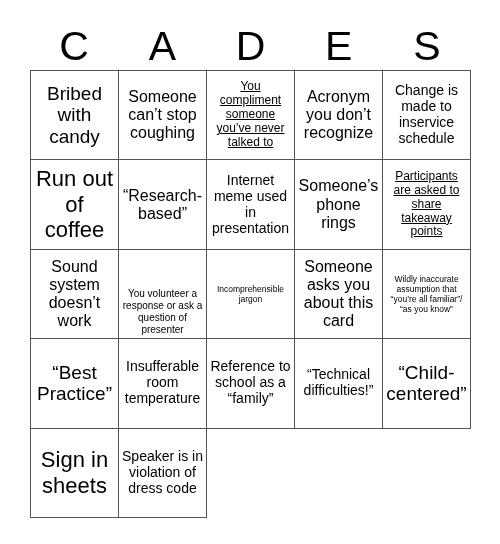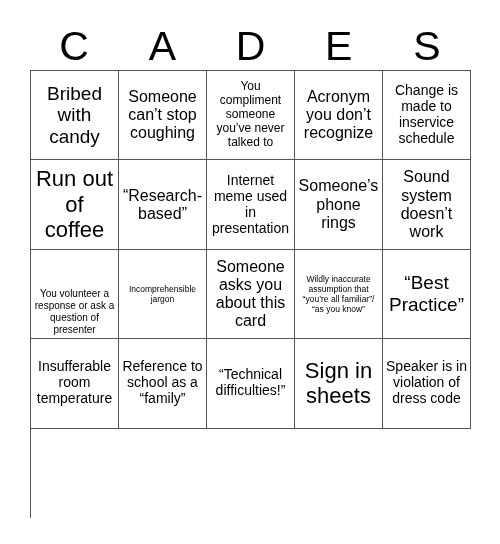--- a/index.html
+++ b/index.html
@@ -77,21 +77,21 @@
     line-height: 1.13;
     word-wrap: break-word;
     hyphens: none;
   }
 
   
   .fs-xxl .cell-text { font-size: 22px; line-height: 1.16; }
   .fs-xl  .cell-text { font-size: 19px; line-height: 1.14; }
   .fs-lg  .cell-text { font-size: 16px; line-height: 1.13; }
   .fs-md  .cell-text { font-size: 14px; line-height: 1.14; }
-  .fs-sm  .cell-text { font-size: 12px; line-height: 1.16; }
+  .fs-sm  .cell-text { font-size: 12px; line-height: 1.16; text-decoration: underline; }
   .fs-xs  .cell-text { font-size: 10px; line-height: 1.18; margin-top: 36px; }
   .fs-xxs .cell-text { font-size: 8.5px; line-height: 1.2; }
 </style>
 </head>
 <body>
 
 <div id="card-root">
 
   <div id="header-row">
       <div class="header-letter">C</div>
@@ -122,20 +122,23 @@
       </div>
       <div class="bingo-cell fs-lg">
         <span class="cell-text">“Research-based”</span>
       </div>
       <div class="bingo-cell fs-md">
         <span class="cell-text">Internet meme used in presentation</span>
       </div>
       <div class="bingo-cell fs-lg">
         <span class="cell-text">Someone’s phone rings</span>
       </div>
+      <div class="bingo-cell fs-sm">
+        <span class="cell-text">Participants are asked to share takeaway points</span>
+      </div>
       <div class="bingo-cell fs-lg">
         <span class="cell-text">Sound system doesn’t work</span>
       </div>
       <div class="bingo-cell fs-xs">
         <span class="cell-text">You volunteer a response or ask a question of presenter</span>
       </div>
       <div class="bingo-cell fs-xxs">
         <span class="cell-text">Incomprehensible jargon</span>
       </div>
       <div class="bingo-cell fs-lg">
@@ -149,20 +152,23 @@
       </div>
       <div class="bingo-cell fs-md">
         <span class="cell-text">Insufferable room temperature</span>
       </div>
       <div class="bingo-cell fs-md">
         <span class="cell-text">Reference to school as a “family”</span>
       </div>
       <div class="bingo-cell fs-md">
         <span class="cell-text">“Technical difficulties!”</span>
       </div>
+      <div class="bingo-cell fs-xl">
+        <span class="cell-text">“Child-centered”</span>
+      </div>
       <div class="bingo-cell fs-xxl">
         <span class="cell-text">Sign in sheets</span>
       </div>
       <div class="bingo-cell fs-md">
         <span class="cell-text">Speaker is in violation of dress code</span>
       </div>
     </div>
 
 </div>
 

